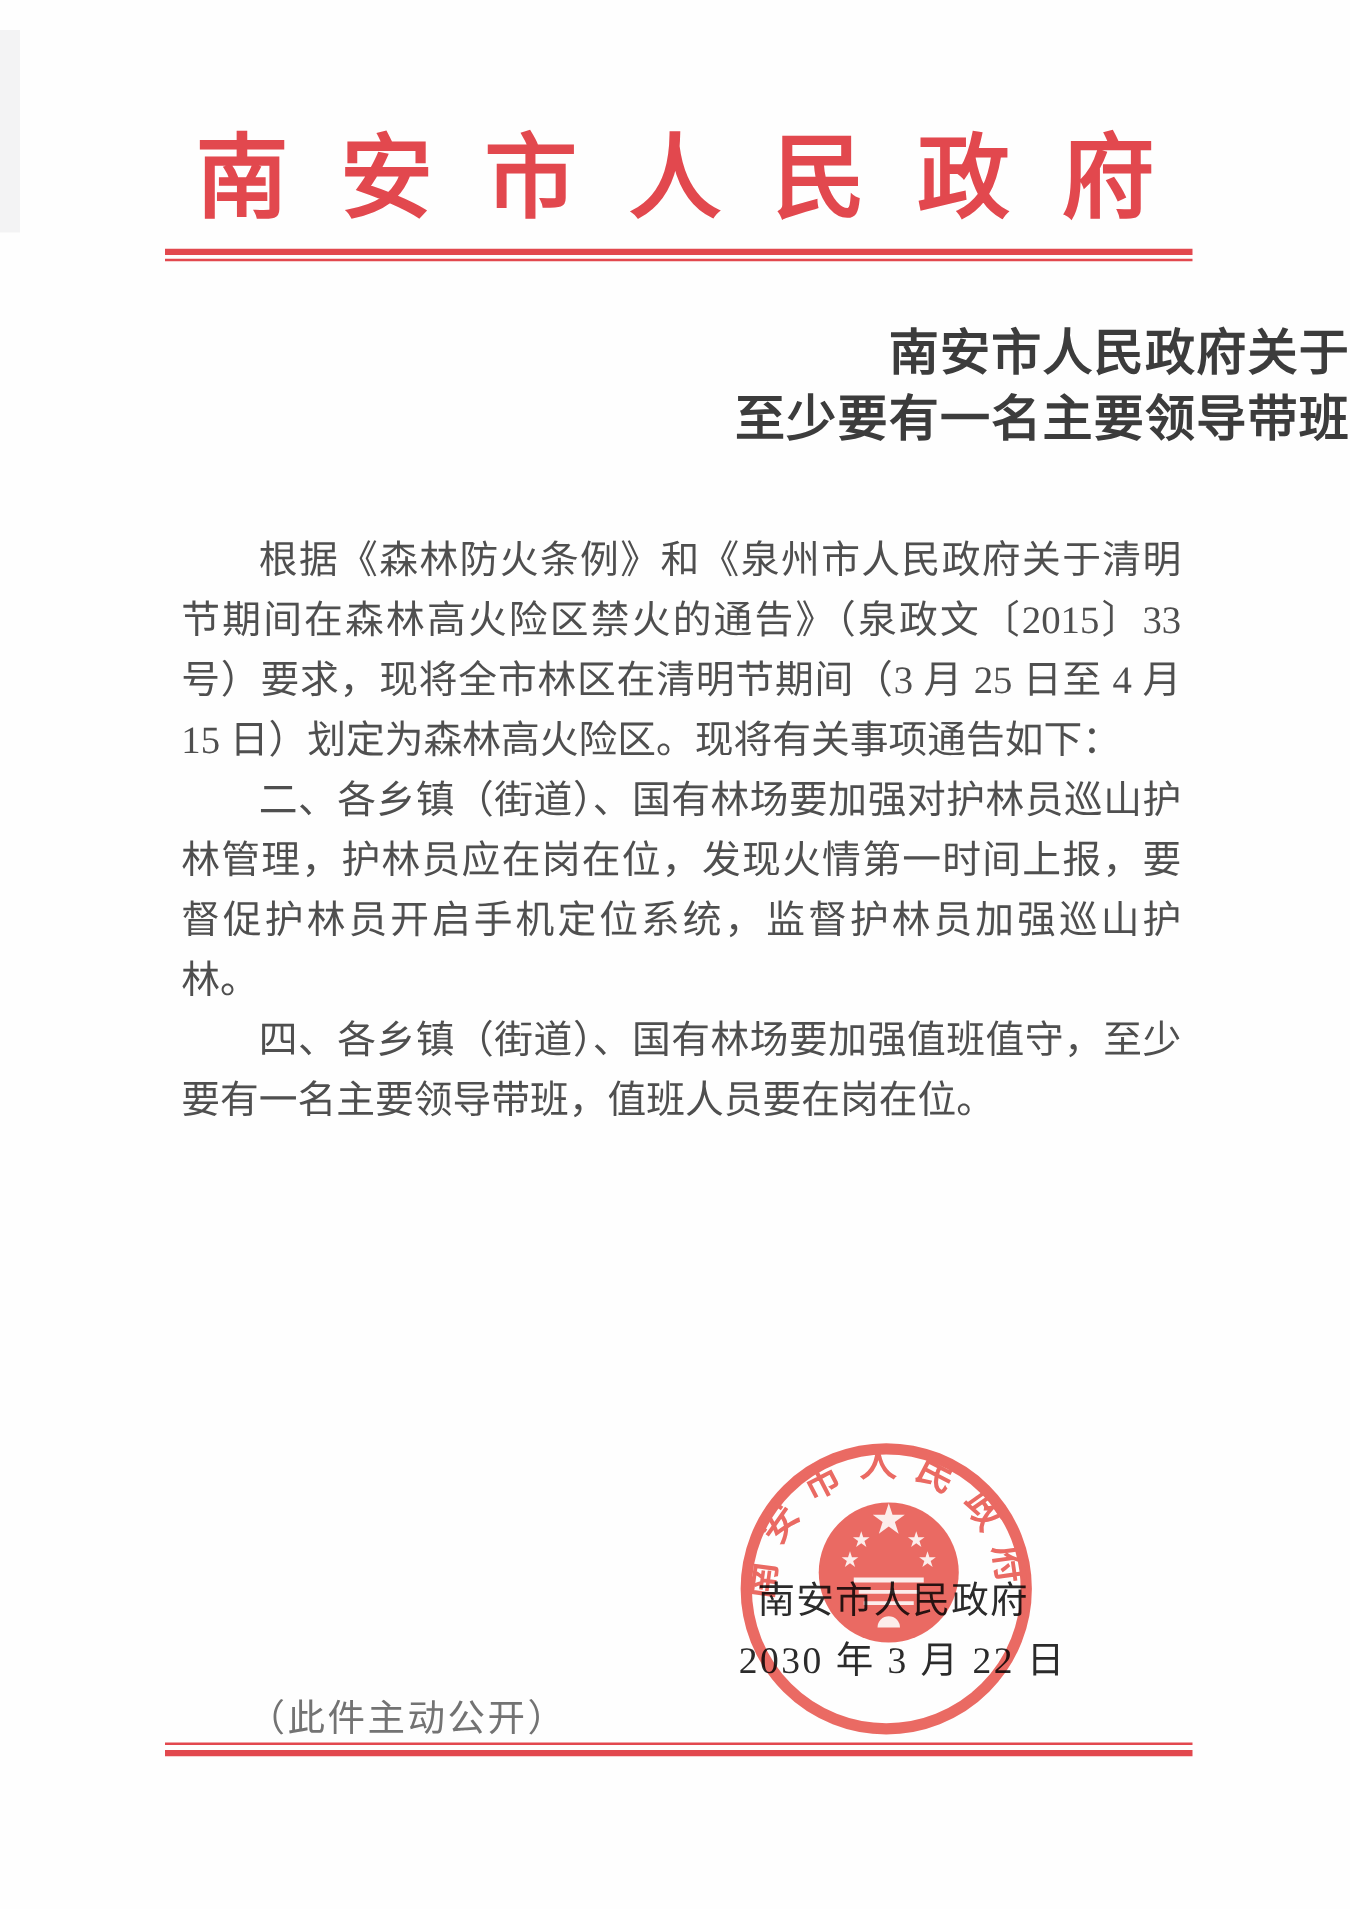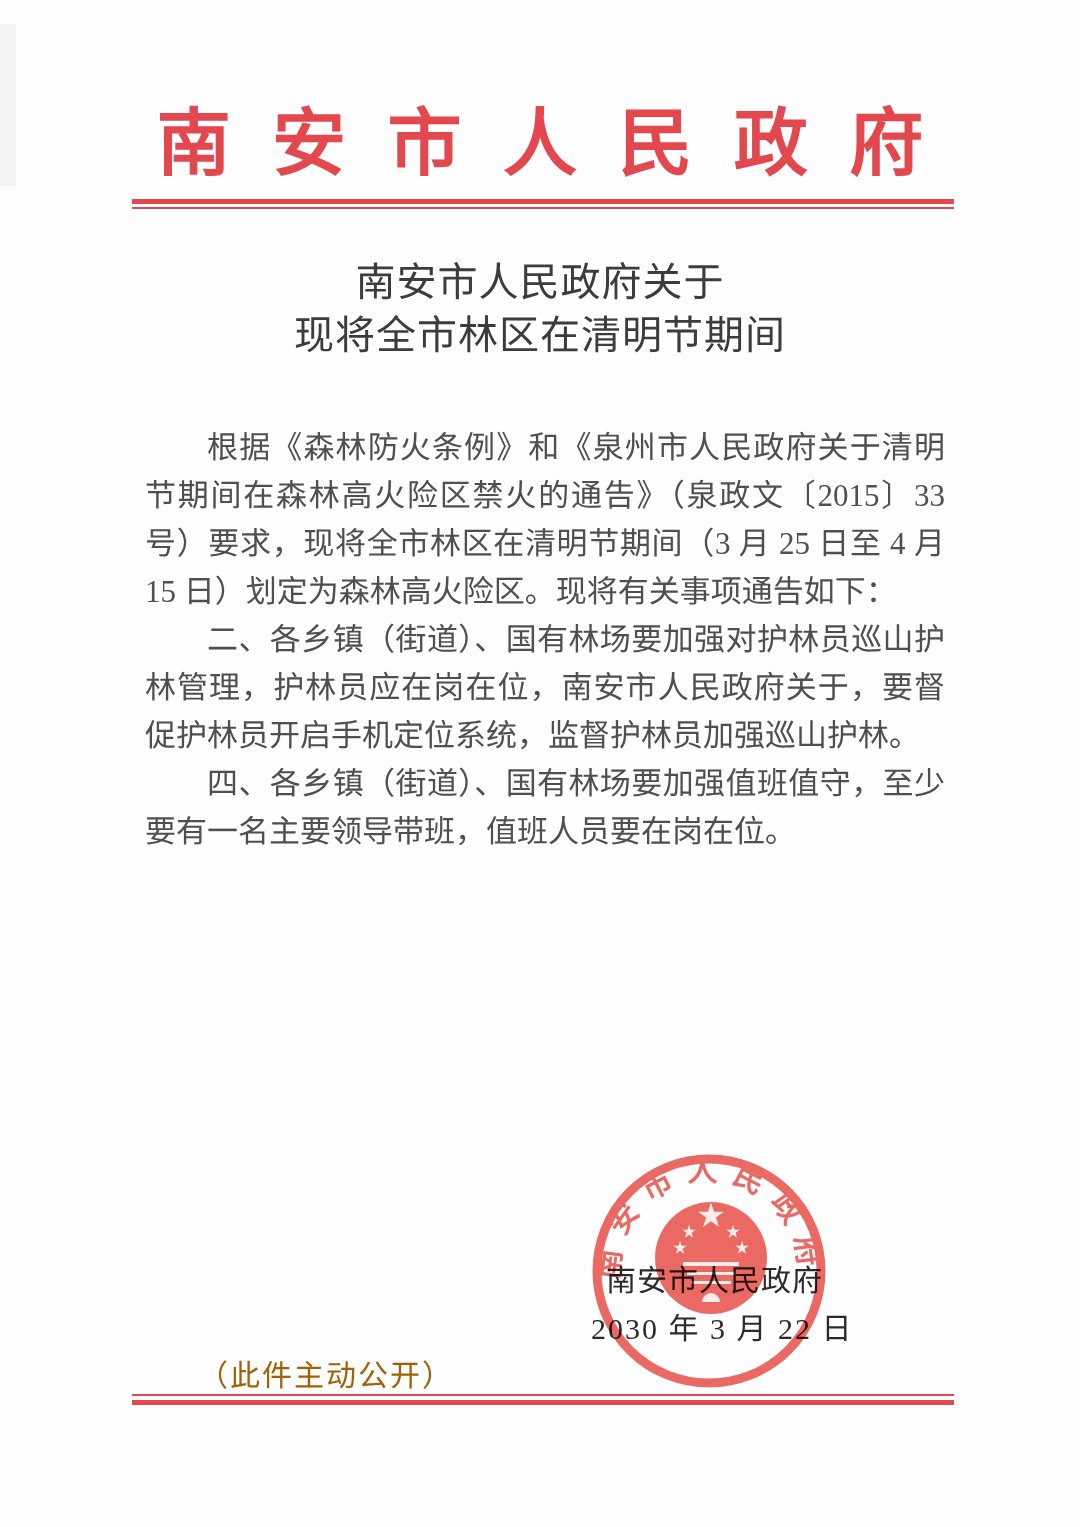--- a/index.html
+++ b/index.html
@@ -39,22 +39,22 @@
   .rule-header .bar-thick{height:5px;background:var(--accent);}
   .rule-header .bar-gap{height:3px;}
   .rule-header .bar-thin{height:2px;background:var(--accent);}
   .rule-footer{top:1394px;}
   .rule-footer .bar-thin{height:2px;background:var(--accent);}
   .rule-footer .bar-gap{height:4px;}
   .rule-footer .bar-thick{height:5px;background:var(--accent);}
   
   .doc-title{
     position:absolute;top:256px;left:0;right:0;
-    text-align:center;
-    font-size:40px;line-height:53px;font-weight:400;
+    text-align:right;
+    font-size:40px;line-height:53px;font-weight:700;
     color:var(--title-ink);
     letter-spacing:1px;
   }
   
   .body-block{
     position:absolute;top:424px;left:145px;width:800px;
     font-size:31px;line-height:48px;
     color:var(--body-ink);
     text-align:justify;
   }
@@ -81,46 +81,46 @@
     position:absolute;left:588px;top:1150px;
     width:242px;height:242px;
     opacity:0.87;
     mix-blend-mode:multiply;
     pointer-events:none;
   }
   
   .footer-note{
     position:absolute;left:198px;top:1358px;
     font-size:30px;line-height:36px;
-    color:#a16207;letter-spacing:2px;white-space:nowrap;
+    color:#737373;letter-spacing:2px;white-space:nowrap;
   }
 </style>
 </head>
 <body>
 
 <div class="page">
 
   <div class="scan-artifact"></div>
 
   <div class="letterhead">南安市人民政府</div>
 
   <div class="rule rule-header">
     <div class="bar-thick"></div>
     <div class="bar-gap"></div>
     <div class="bar-thin"></div>
   </div>
 
   <div class="doc-title">
     <div>南安市人民政府关于</div>
-    <div>现将全市林区在清明节期间</div>
+    <div>至少要有一名主要领导带班</div>
   </div>
 
   <div class="body-block">
     <p>根据《森林防火条例》和《泉州市人民政府关于清明节期间在森林高火险区禁火的通告》（泉政文〔2015〕33 号）要求，现将全市林区在清明节期间（3 月 25 日至 4 月 15 日）划定为森林高火险区。现将有关事项通告如下：</p>
-    <p>二、各乡镇（街道）、国有林场要加强对护林员巡山护林管理，护林员应在岗在位，南安市人民政府关于，要督促护林员开启手机定位系统，监督护林员加强巡山护林。</p>
+    <p>二、各乡镇（街道）、国有林场要加强对护林员巡山护林管理，护林员应在岗在位，发现火情第一时间上报，要督促护林员开启手机定位系统，监督护林员加强巡山护林。</p>
     <p>四、各乡镇（街道）、国有林场要加强值班值守，至少要有一名主要领导带班，值班人员要在岗在位。</p>
   </div>
 
   <div class="sign-org">南安市人民政府</div>
 
   <div class="sign-date">2030 年 3 月 22 日</div>
 
   <svg class="seal" viewBox="0 0 242 242" xmlns="http://www.w3.org/2000/svg">
     <defs>
       <path id="star" d="M0,-1 L0.2245,-0.309 L0.951,-0.309 L0.3633,0.118 L0.5878,0.809 L0,0.382 L-0.5878,0.809 L-0.3633,0.118 L-0.951,-0.309 L-0.2245,-0.309 Z"></path>

